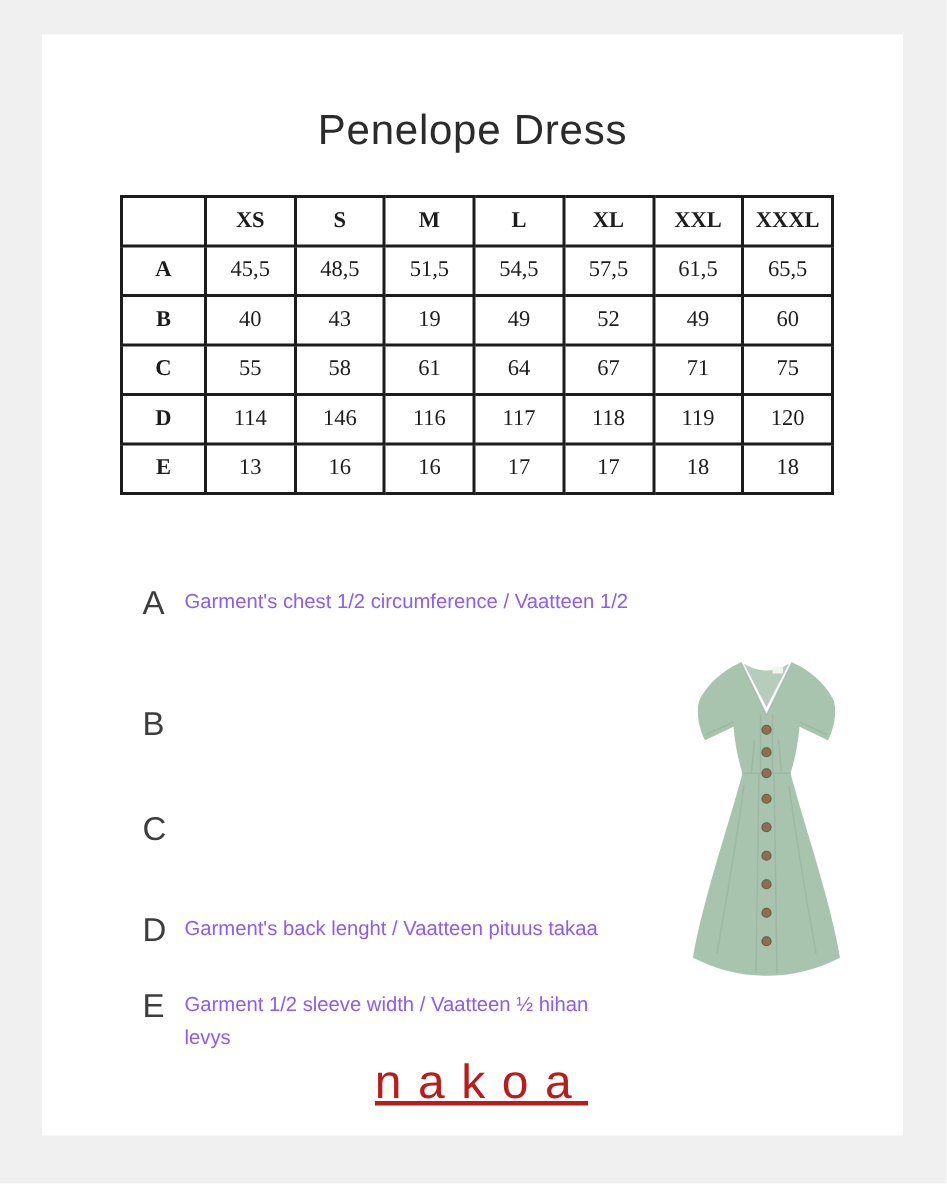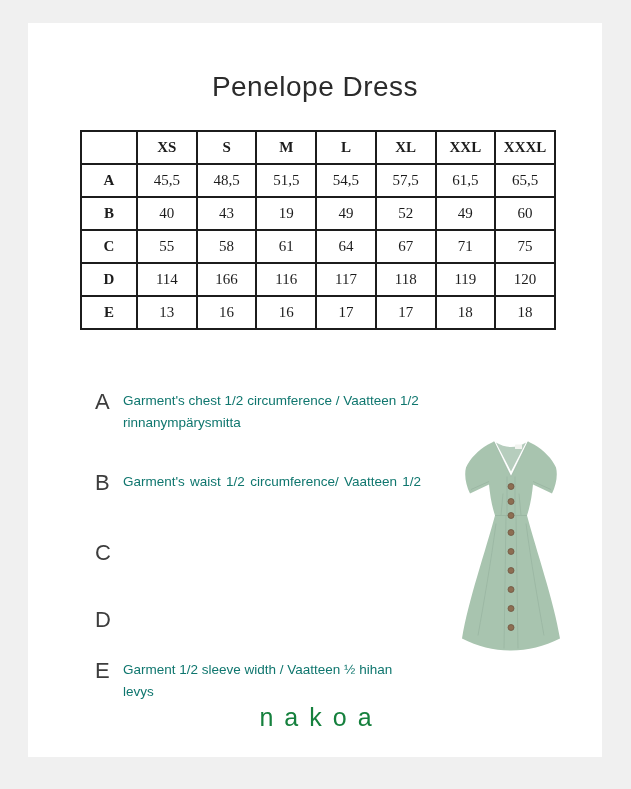--- a/index.html
+++ b/index.html
@@ -46,42 +46,43 @@
     position:absolute; left:67px; width:326px;
     display:flex; align-items:flex-start;
   }
   .legend-letter {
     flex:0 0 28px;
     font-size:22px; font-weight:400; color:#3d3d3d;
     line-height:1; padding-top:1px;
   }
   .legend-text {
     flex:1;
-    font-size:13.5px; line-height:1.65; color:#0f766e;
+    font-size:13.5px; line-height:1.65; color:#8b5cf6;
   }
   
   .legend-item:nth-child(1){ top:367px; }
   .legend-item:nth-child(2){ top:448px; }
   .legend-item:nth-child(3){ top:518px; }
   .legend-item:nth-child(4){ top:585px; }
   .legend-item:nth-child(5){ top:636px; }
   
   .legend-item:nth-child(2) .legend-line:first-child{
     text-align:justify; text-align-last:justify;
   }
   .dress-photo {
     position:absolute; left:428px; top:406px;
     width:110px; height:235px;
   }
   .brand-logo {
     position:absolute; top:680px; left:0; width:100%;
     text-align:center;
-    font-size:25px; font-weight:400;
+    font-size:32px; font-weight:400;
     letter-spacing:11px; margin-left:6px;
-    color:#15803d;
+    color:#b91c1c;
+    text-decoration:underline;
   }
 </style>
 </head>
 <body>
 
 <div class="page">
   <div class="card">
 
     <div class="title">Penelope Dress</div>
 
@@ -135,21 +136,21 @@
             <td>58</td>
             <td>61</td>
             <td>64</td>
             <td>67</td>
             <td>71</td>
             <td>75</td>
           </tr>
           <tr>
             <th>D</th>
             <td>114</td>
-            <td>166</td>
+            <td>146</td>
             <td>116</td>
             <td>117</td>
             <td>118</td>
             <td>119</td>
             <td>120</td>
           </tr>
           <tr>
             <th>E</th>
             <td>13</td>
             <td>16</td>
@@ -160,36 +161,37 @@
             <td>18</td>
           </tr>
         </tbody>
     </table>
 
     <div class="legend">
         <div class="legend-item">
           <span class="legend-letter">A</span>
           <div class="legend-text">
             <div class="legend-line">Garment's chest 1/2 circumference / Vaatteen 1/2</div>
-            <div class="legend-line">rinnanympärysmitta</div>
           </div>
         </div>
         <div class="legend-item">
           <span class="legend-letter">B</span>
           <div class="legend-text">
-            <div class="legend-line">Garment's waist 1/2 circumference/ Vaatteen 1/2</div>
           </div>
         </div>
         <div class="legend-item">
           <span class="legend-letter">C</span>
           <div class="legend-text">
           </div>
         </div>
         <div class="legend-item">
           <span class="legend-letter">D</span>
+          <div class="legend-text">
+            <div class="legend-line">Garment's back lenght / Vaatteen pituus takaa</div>
+          </div>
         </div>
         <div class="legend-item">
           <span class="legend-letter">E</span>
           <div class="legend-text">
             <div class="legend-line">Garment 1/2 sleeve width / Vaatteen ½ hihan levys</div>
           </div>
         </div>
       </div>
 
     <svg class="dress-photo" viewBox="0 0 110 230" xmlns="http://www.w3.org/2000/svg">

